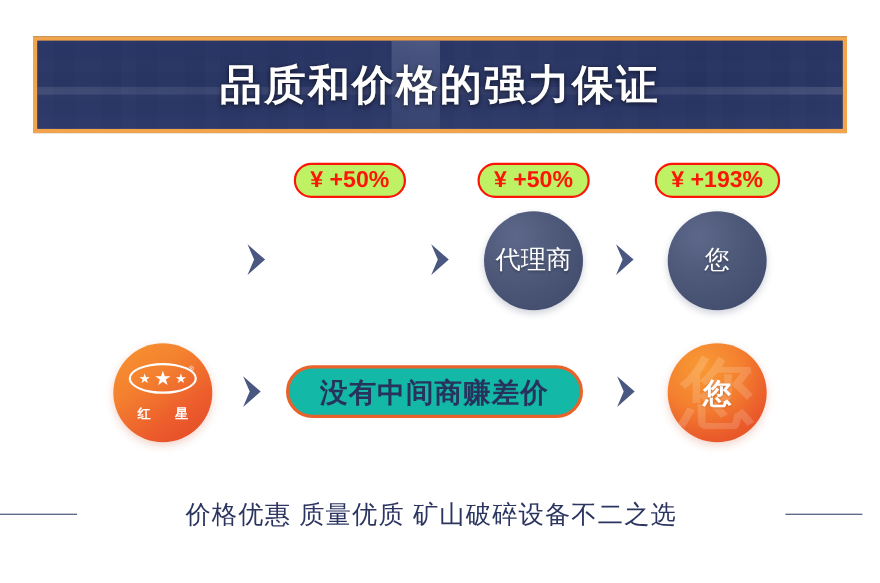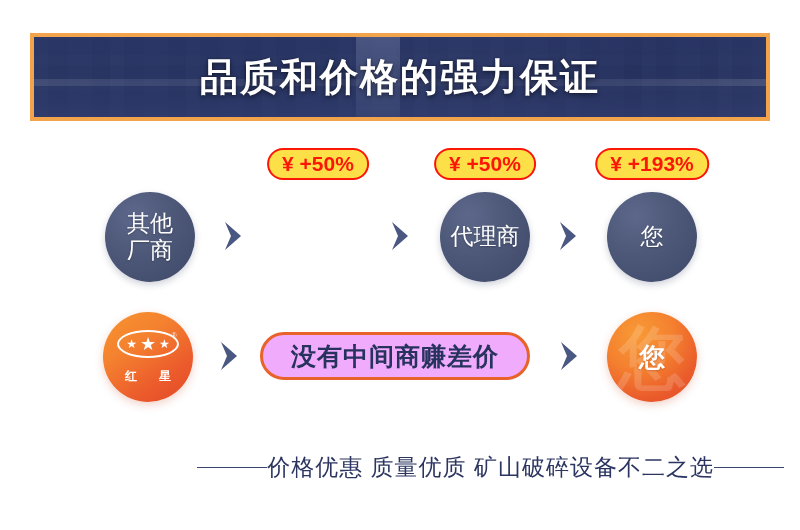--- a/index.html
+++ b/index.html
@@ -52,21 +52,21 @@
     white-space:nowrap;
   }
 
   
   .badge {
     position:absolute; top:148px;
     height:32px; padding:0 13px;
     border:2px solid #FB1608; border-radius:17px;
     color:#FB1608; font-size:21px; font-weight:bold;
     display:flex; align-items:center; justify-content:center;
-    white-space:nowrap; background:#fde047;
+    white-space:nowrap; background:#bef264;
     transform:translateX(-50%);
   }
 
   
   .circle {
     position:absolute;
     width:90px; height:90px; border-radius:50%;
     background:radial-gradient(circle at 32% 26%, #5c678a 0%, #4d5878 45%, #3e4868 100%);
     box-shadow:0 3px 7px rgba(40,50,85,.22);
     display:flex; align-items:center; justify-content:center;
@@ -120,21 +120,21 @@
     display:flex; gap:22px;
     color:#ffffff; font-size:12px; font-weight:bold; line-height:1;
     white-space:nowrap;
   }
 
   
   .pill {
     position:absolute;
     height:48px; padding:0 28px;
     border:3px solid #E8622A; border-radius:26px;
-    background:#f0abfc;
+    background:#14b8a6;
     display:flex; align-items:center; justify-content:center;
     color:#27325D; font-size:25px; font-weight:bold; letter-spacing:1px;
     white-space:nowrap;
     transform:translateX(-50%);
   }
 
   
   .ocircle {
     position:absolute;
     width:90px; height:90px; border-radius:50%;
@@ -154,21 +154,21 @@
     position:absolute; left:50%; top:50%;
     transform:translate(-50%,-50%);
     font-size:26px; font-weight:bold; color:#ffffff;
     line-height:1; white-space:nowrap;
     text-shadow:0 1px 2px rgba(150,50,20,.35);
   }
 
   
   .footer {
     position:absolute; left:0; right:0; top:452px;
-    display:flex; align-items:center; justify-content:flex-end; 
+    display:flex; align-items:center; justify-content:space-between; gap:26px;
   }
   .footer-rule { width:70px; height:1px; background:#3A4770; }
   .footer-text {
     color:#2B3560; font-size:23px; font-weight:500; letter-spacing:1px;
     white-space:nowrap;
   }
 </style>
 </head>
 <body>
 
@@ -176,24 +176,20 @@
 
   <div class="banner">
     <div class="banner-photo"></div>
     <div class="banner-title">品质和价格的强力保证</div>
   </div>
 
   <div class="badge" style="left:318px">¥ +50%</div>
   <div class="badge" style="left:485px">¥ +50%</div>
   <div class="badge" style="left:652px">¥ +193%</div>
 
-  <div class="circle" style="left:150px; top:192px">
-    <span class="ln">其他</span>
-    <span class="ln">厂商</span>
-  </div>
 
   <div class="chev" style="left:234px; top:220px">
     <svg width="26" height="32" viewBox="0 0 26 32" aria-hidden="true">
       <path d="M4 2 L20 16 L4 30 L10 16 Z" fill="#4A5781"></path>
     </svg>
   </div>
 
 
   <div class="chev" style="left:401px; top:220px">
     <svg width="26" height="32" viewBox="0 0 26 32" aria-hidden="true">

